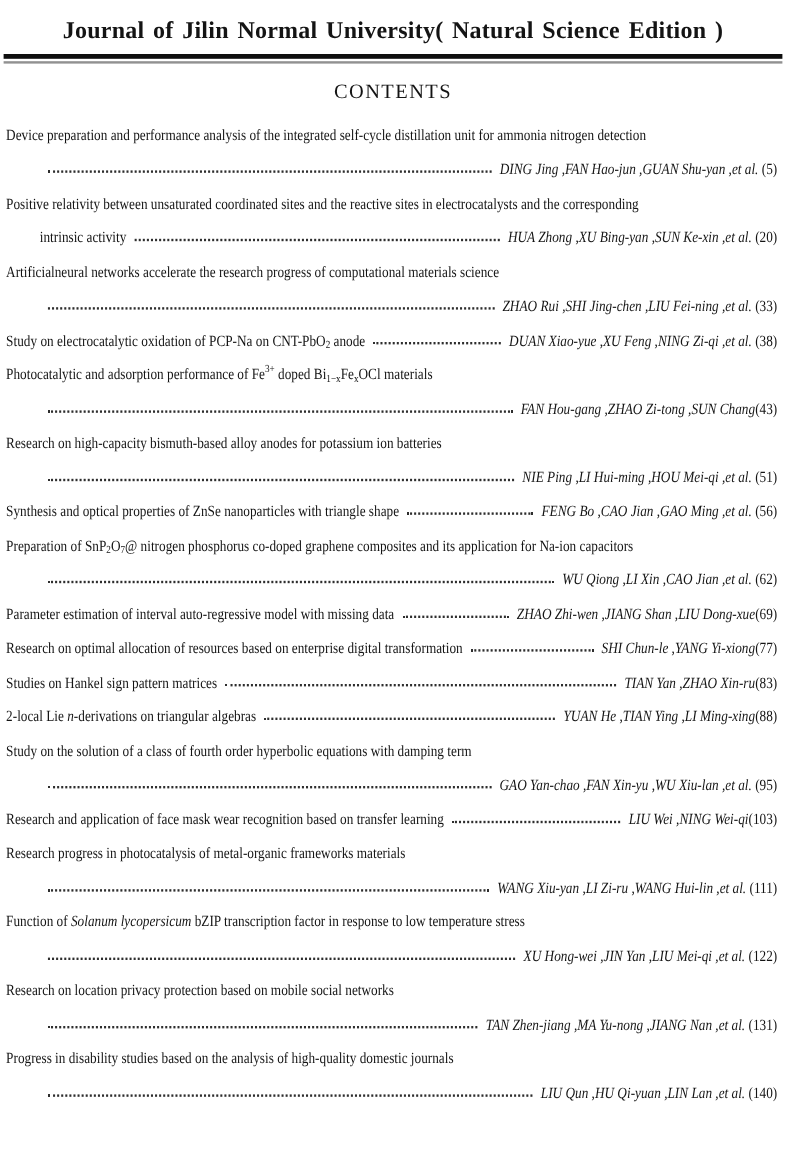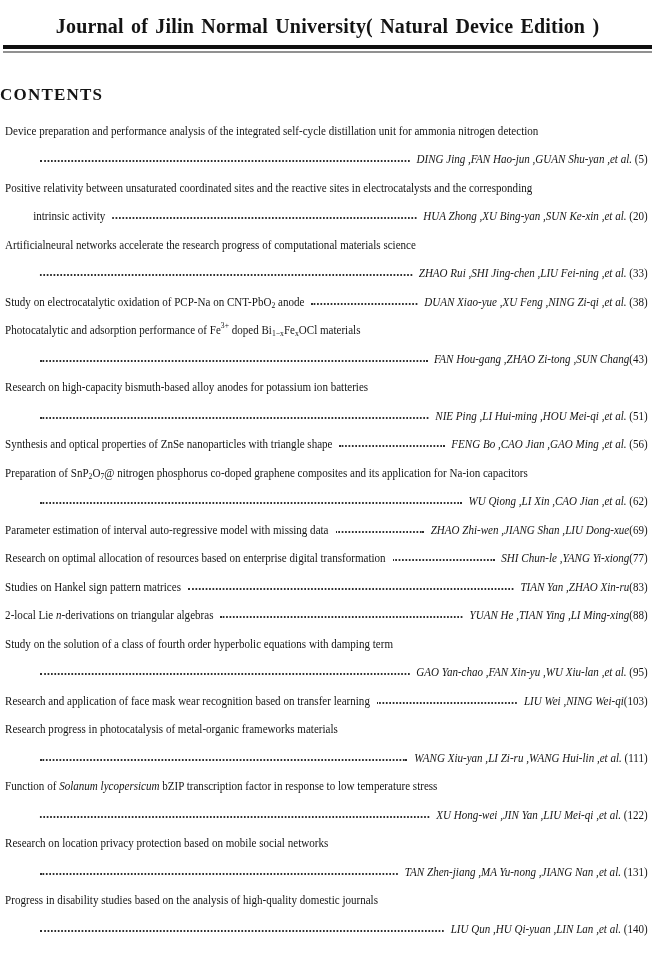--- a/index.html
+++ b/index.html
@@ -19,22 +19,22 @@
     font-size: 20px; font-weight: bold; line-height: 26px;
     letter-spacing: 0.2px; word-spacing: 2px;
   }
   .issue-line { font-size: 16px; line-height: 22px; margin-top: 4px; word-spacing: 1px; }
 
   .rule { margin: 6px 3px 0 3px; }
   .rule-thick { height: 4px; background: #0f0f0f; }
   .rule-thin  { height: 2px; background: #919191; margin-top: 2px; }
 
   .contents-title {
-    margin-top: 31px; 
-    font-size: 17px; font-weight: bold; line-height: 21px; letter-spacing: 1.2px;
+    margin-top: 13px; text-align: center;
+    font-size: 17px; font-weight: normal; line-height: 21px; letter-spacing: 1.2px;
   }
 
   
   .toc-wrap { margin-top: 5px; width: 771px; transform: scaleX(0.85); transform-origin: 0 0; }
   .toc { padding: 0 9px 0 6px; font-size: 13px; }
 
   .toc-line {
     display: flex; align-items: flex-end;
     height: 28.5px; white-space: nowrap; overflow: hidden;
   }
@@ -47,21 +47,21 @@
     border-bottom: 2px dotted #2e2e2e;
   }
   .sub { font-size: 9px; vertical-align: -2px; line-height: 0; }
   .sup { font-size: 9px; vertical-align: 6px;  line-height: 0; }
 </style>
 </head>
 <body>
 
 <div class="page">
   <div class="header">
-    <div class="journal-title">Journal of Jilin Normal University( Natural Device Edition )</div>
+    <div class="journal-title">Journal of Jilin Normal University( Natural Science Edition )</div>
   </div>
 
   <div class="rule">
     <div class="rule-thick"></div>
     <div class="rule-thin"></div>
   </div>
 
   <div class="contents-title">CONTENTS</div>
 
   <div class="toc-wrap">

